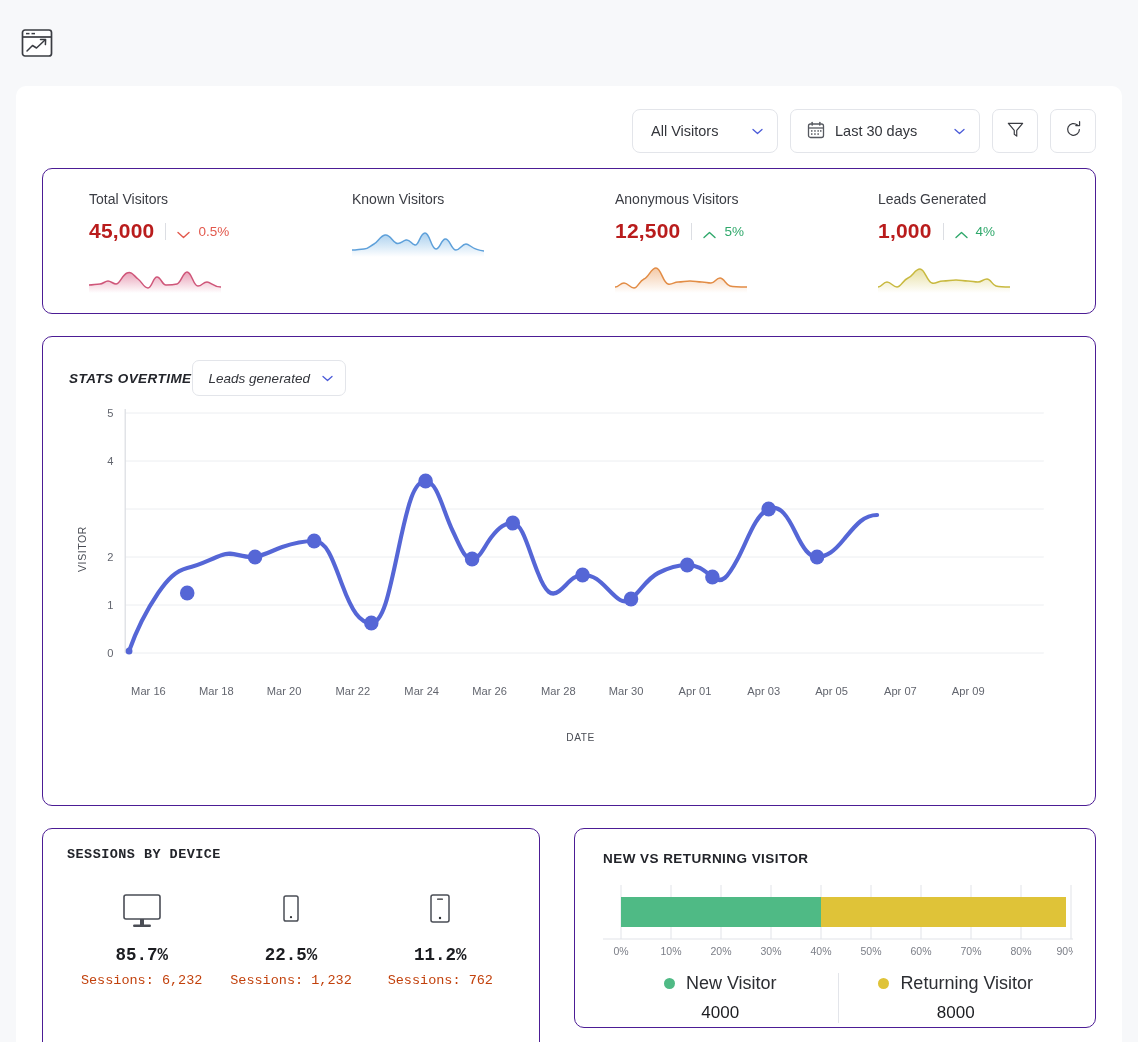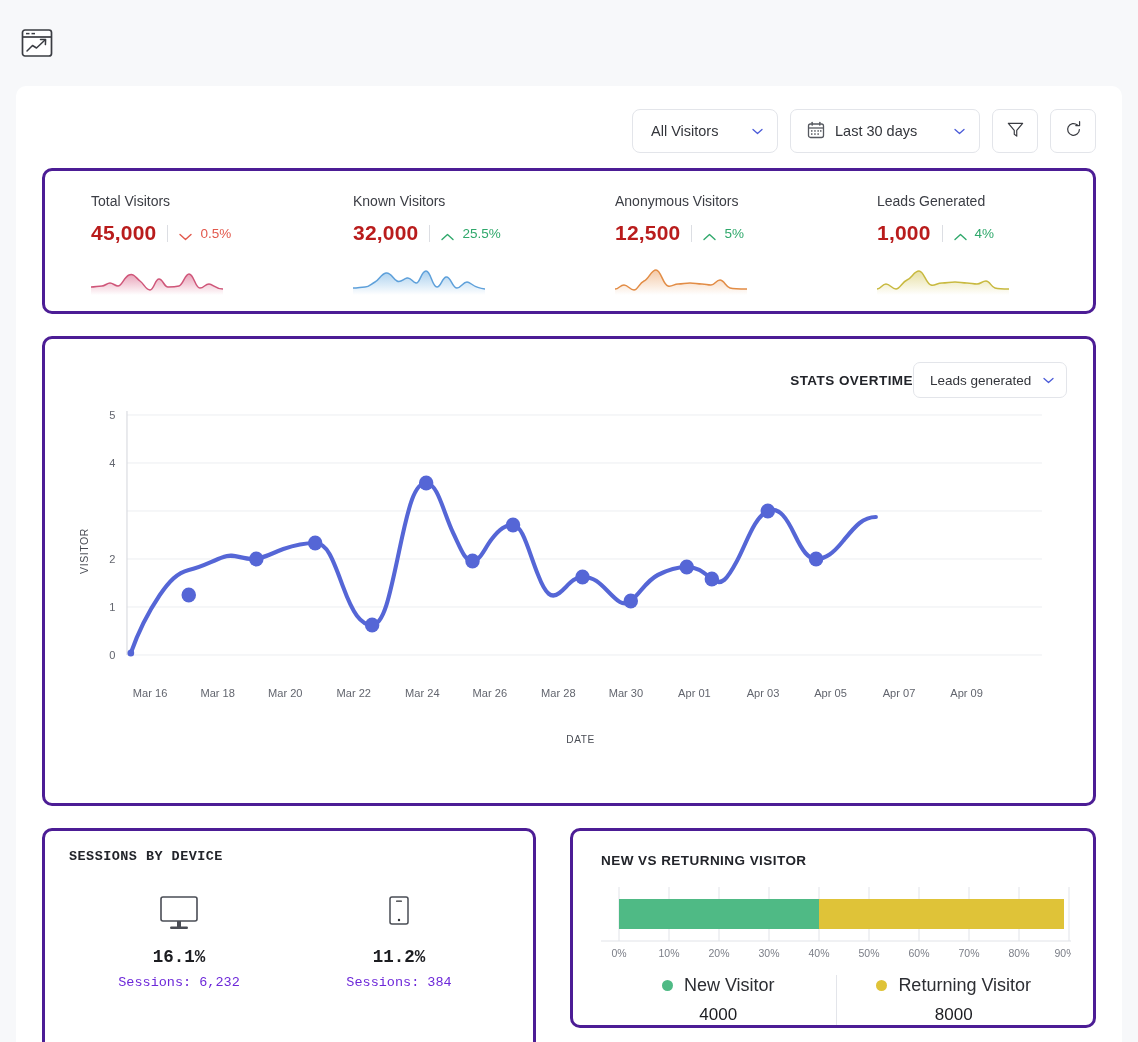--- a/index.html
+++ b/index.html
@@ -76,21 +76,21 @@
   }
   .chev {
     width: 11px; height: 7px;
     display: inline-block;
   }
   .chev svg { display: block; }
 
   
   .card {
     background: #fff;
-    border: 3px solid #4c1d95;
+    border: 1px solid #4c1d95;
     border-radius: 10px;
   }
   .kpi-card {
     height: 146px;
     display: flex;
     padding: 22px 0 0 0;
     margin-bottom: 22px;
   }
   .kpi {
     flex: 1 1 0;
@@ -122,22 +122,23 @@
   
   .stats-card {
     height: 470px;
     margin-bottom: 22px;
     padding: 20px 26px 0 26px;
     position: relative;
   }
   .card-head {
     display: flex;
     align-items: center;
-    justify-content: flex-end;
+    justify-content: flex-start;
     height: 42px;
+    font-style: italic;
   }
   .card-title {
     font-size: 13.5px;
     font-weight: 600;
     letter-spacing: .45px;
     color: #22242a;
   }
   .sel-metric {
     width: 154px; height: 36px;
     padding: 0 12px 0 16px;
@@ -158,21 +159,21 @@
   .device-ico { height: 44px; display: flex; align-items: flex-end; justify-content: center; }
   .device-pct {
     margin-top: 16px;
     font-size: 17.5px;
     font-weight: 700;
     color: #1c1d21;
   }
   .device-sessions {
     margin-top: 8px;
     font-size: 13.5px;
-    color: #6d28d9;
+    color: #c2410c;
   }
 
   .nvr-card { flex: 1 1 auto; height: 200px; padding: 20px 22px 0 28px; }
   .bar-area { margin-top: 16px; }
   .bar-area svg { display: block; }
   .legend {
     display: flex;
     align-items: stretch;
     margin-top: 12px;
   }
@@ -290,32 +291,20 @@
               <stop offset="1" stop-color="#d6567e" stop-opacity="0"></stop>
         </linearGradient>
           </defs>
         <path d="M0,26 C4,26 7,25 11,25 C14,25 16,22 19,22 C22,22 24,25 27,25 C31,25 33,16 38,14 C43,12 45,17 49,20 C53,23 55,29 59,29 C63,29 64,18 68,18 C72,18 73,26 77,26 C82,26 84,26 88,25 C92,24 94,13 98,13 C103,13 104,27 109,27 C113,27 114,23 118,23 C122,23 124,28 132,28 L132,34 L0,34 Z" fill="url(#g0)"></path>
         <path d="M0,26 C4,26 7,25 11,25 C14,25 16,22 19,22 C22,22 24,25 27,25 C31,25 33,16 38,14 C43,12 45,17 49,20 C53,23 55,29 59,29 C63,29 64,18 68,18 C72,18 73,26 77,26 C82,26 84,26 88,25 C92,24 94,13 98,13 C103,13 104,27 109,27 C113,27 114,23 118,23 C122,23 124,28 132,28" fill="none" stroke="#cf5679" stroke-width="1.5" stroke-linecap="round"></path>
       </svg>
     </div>
 
     <div class="kpi">
       <div class="kpi-label">Known Visitors</div>
-      <div class="kpi-row">
-        <span class="kpi-value">32,000</span>
-        <span class="kpi-div"></span>
-        <span class="kpi-delta up">
-          <span class="arrow">
-            <svg viewBox="0 0 13 8" width="13" height="8">
-                <polyline points="1,6.5 6.5,1.5 12,6.5" fill="none" stroke="#2fa86b" stroke-width="1.4" stroke-linecap="round" stroke-linejoin="round"></polyline>
-              </svg>
-          </span>
-          <span>25.5%</span>
-        </span>
-      </div>
       <svg class="spark" viewBox="0 0 132 34" preserveAspectRatio="none">
         <defs>
             <linearGradient id="g1" x1="0" y1="0" x2="0" y2="1">
           <stop offset="0" stop-color="#64a9e0" stop-opacity=".55"></stop>
               <stop offset="1" stop-color="#64a9e0" stop-opacity="0"></stop>
         </linearGradient>
           </defs>
         <path d="M0,27 C5,27 8,26 12,26 C16,26 18,23 22,21 C26,19 28,13 33,12 C38,11 40,18 44,20 C48,22 50,18 54,17 C58,16 59,21 63,22 C67,23 68,10 73,10 C78,10 79,26 84,26 C88,26 89,17 93,16 C98,15 99,27 104,27 C108,27 110,21 114,21 C118,21 120,27 132,28 L132,34 L0,34 Z" fill="url(#g1)"></path>
         <path d="M0,27 C5,27 8,26 12,26 C16,26 18,23 22,21 C26,19 28,13 33,12 C38,11 40,18 44,20 C48,22 50,18 54,17 C58,16 59,21 63,22 C67,23 68,10 73,10 C78,10 79,26 84,26 C88,26 89,17 93,16 C98,15 99,27 104,27 C108,27 110,21 114,21 C118,21 120,27 132,28" fill="none" stroke="#5ea0da" stroke-width="1.5" stroke-linecap="round"></path>
       </svg>
@@ -485,35 +474,45 @@
       <div class="devices">
 
         <div class="device">
           <div class="device-ico">
             <svg viewBox="0 0 42 36" width="42" height="36">
               <rect x="3" y="2" width="36" height="24" rx="2" fill="#fff" stroke="#4a4d55" stroke-width="1.6"></rect>
               <rect x="19" y="26" width="4" height="6" fill="#4a4d55"></rect>
               <rect x="12" y="31.5" width="18" height="2.4" rx="1.2" fill="#4a4d55"></rect>
             </svg>
           </div>
-          <div class="device-pct">16.1%</div>
+          <div class="device-pct">85.7%</div>
           <div class="device-sessions">Sessions: 6,232</div>
         </div>
 
+        <div class="device">
+          <div class="device-ico">
+            <svg viewBox="0 0 24 36" width="24" height="36">
+              <rect x="5" y="3" width="14" height="25" rx="1.8" fill="#fff" stroke="#4a4d55" stroke-width="1.5"></rect>
+              <circle cx="12" cy="24.2" r="1.1" fill="#2c2e33"></circle>
+            </svg>
+          </div>
+          <div class="device-pct">22.5%</div>
+          <div class="device-sessions">Sessions: 1,232</div>
+        </div>
 
         <div class="device">
           <div class="device-ico">
             <svg viewBox="0 0 28 36" width="28" height="36">
               <rect x="5" y="2" width="18" height="27" rx="2" fill="#fff" stroke="#4a4d55" stroke-width="1.5"></rect>
               <rect x="11" y="5.5" width="6" height="1.3" rx=".6" fill="#2c2e33"></rect>
               <circle cx="14" cy="25" r="1.2" fill="#2c2e33"></circle>
             </svg>
           </div>
           <div class="device-pct">11.2%</div>
-          <div class="device-sessions">Sessions: 384</div>
+          <div class="device-sessions">Sessions: 762</div>
         </div>
 
       </div>
     </div>
 
     <div class="card nvr-card">
       <span class="card-title">NEW VS RETURNING VISITOR</span>
 
       <div class="bar-area">
         <svg viewBox="0 0 470 78" width="470" height="78">

